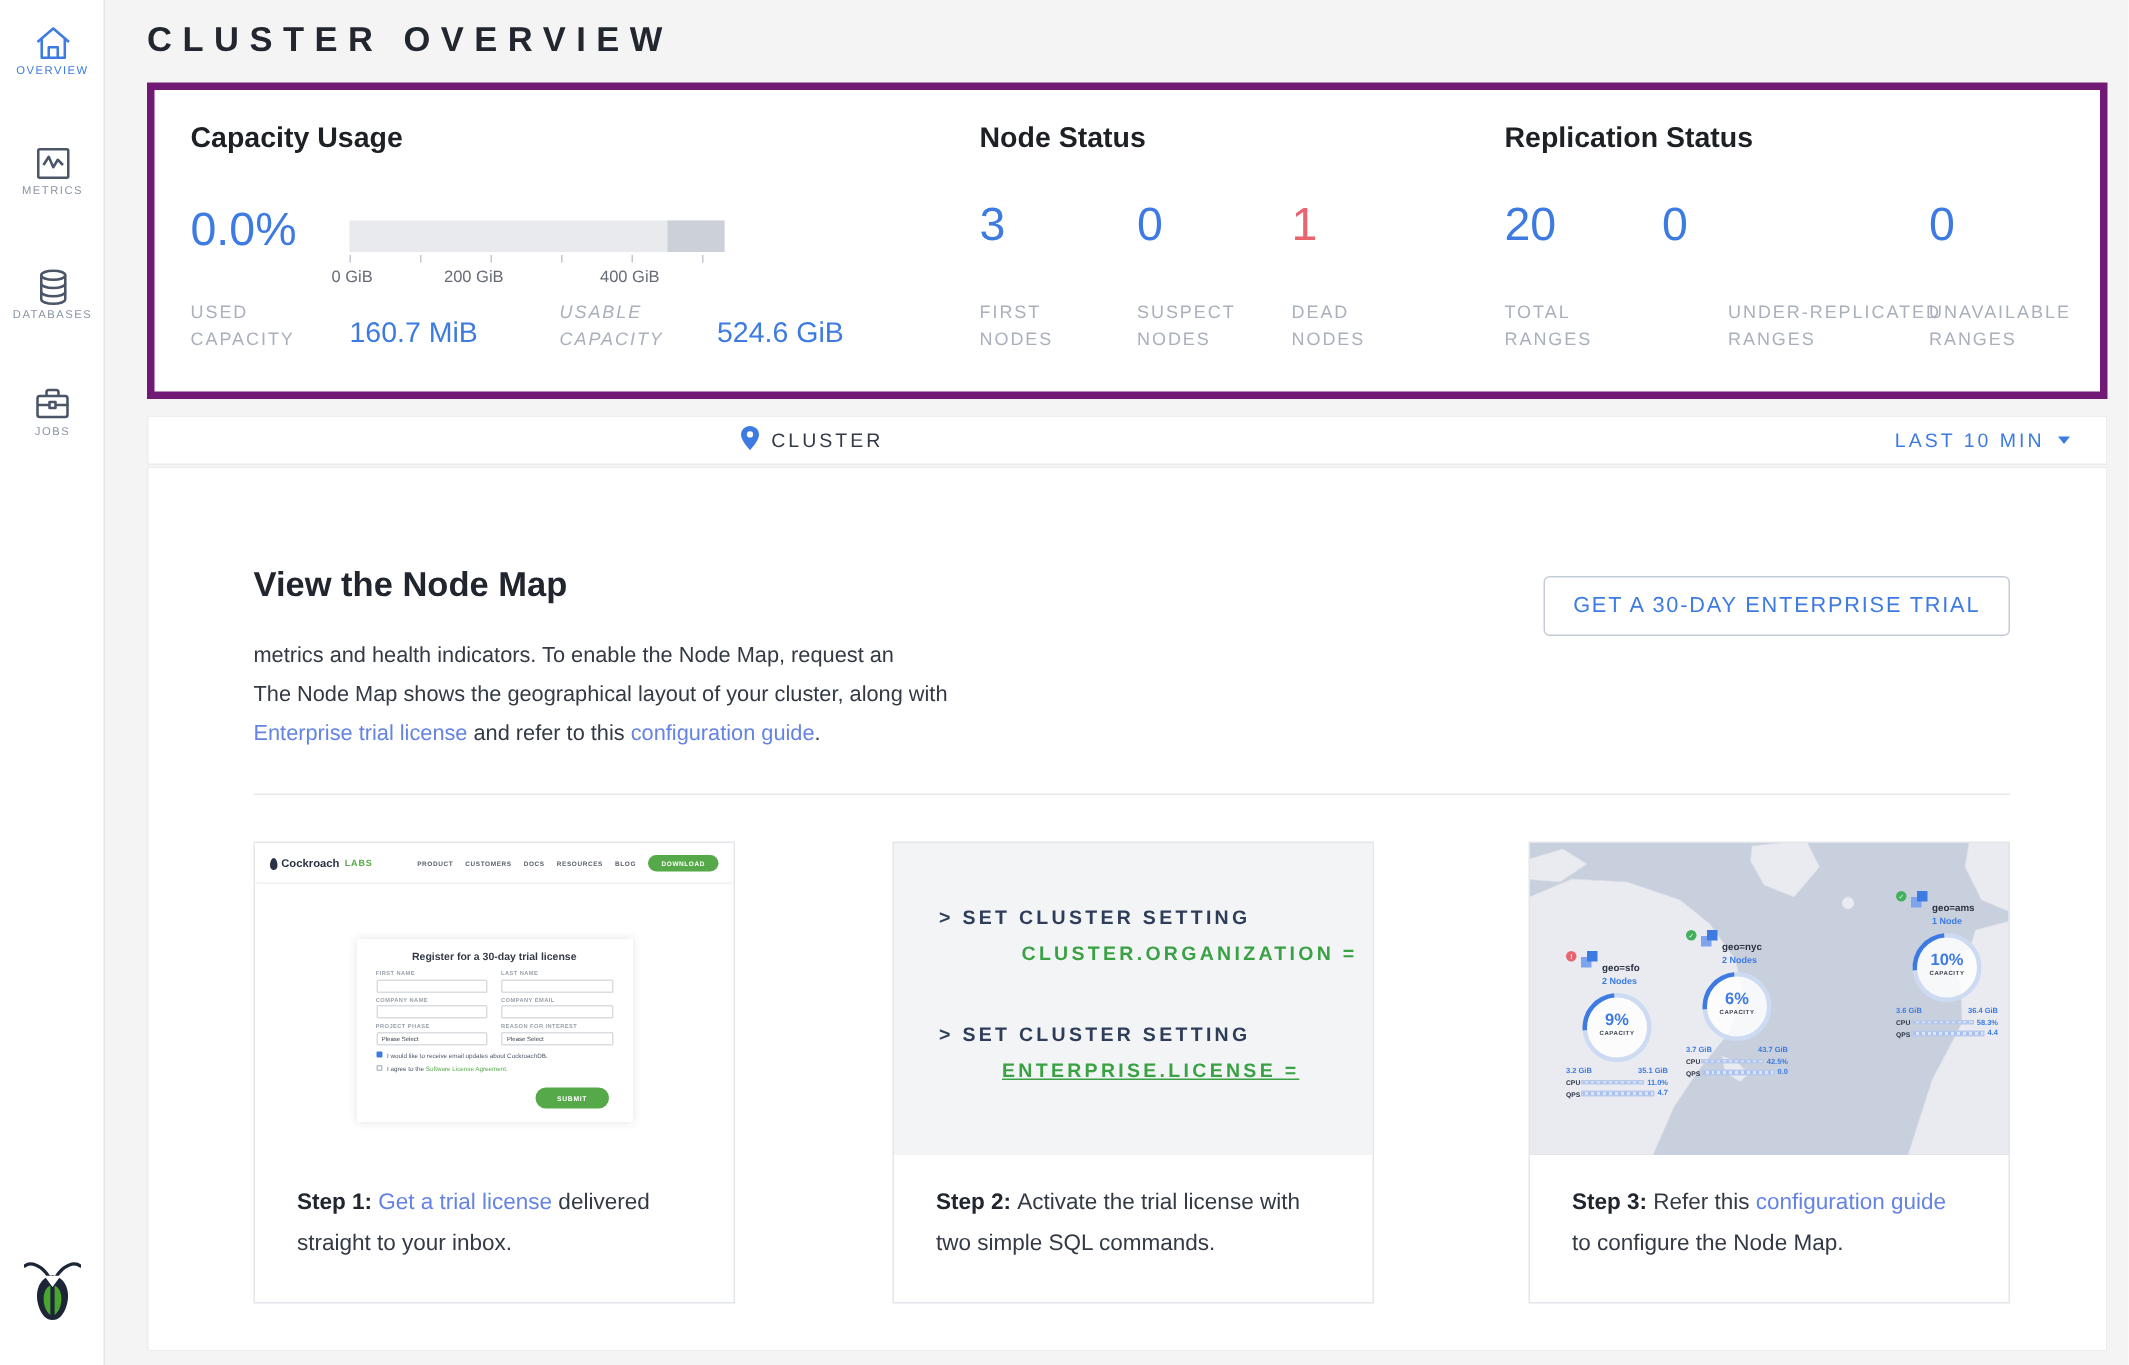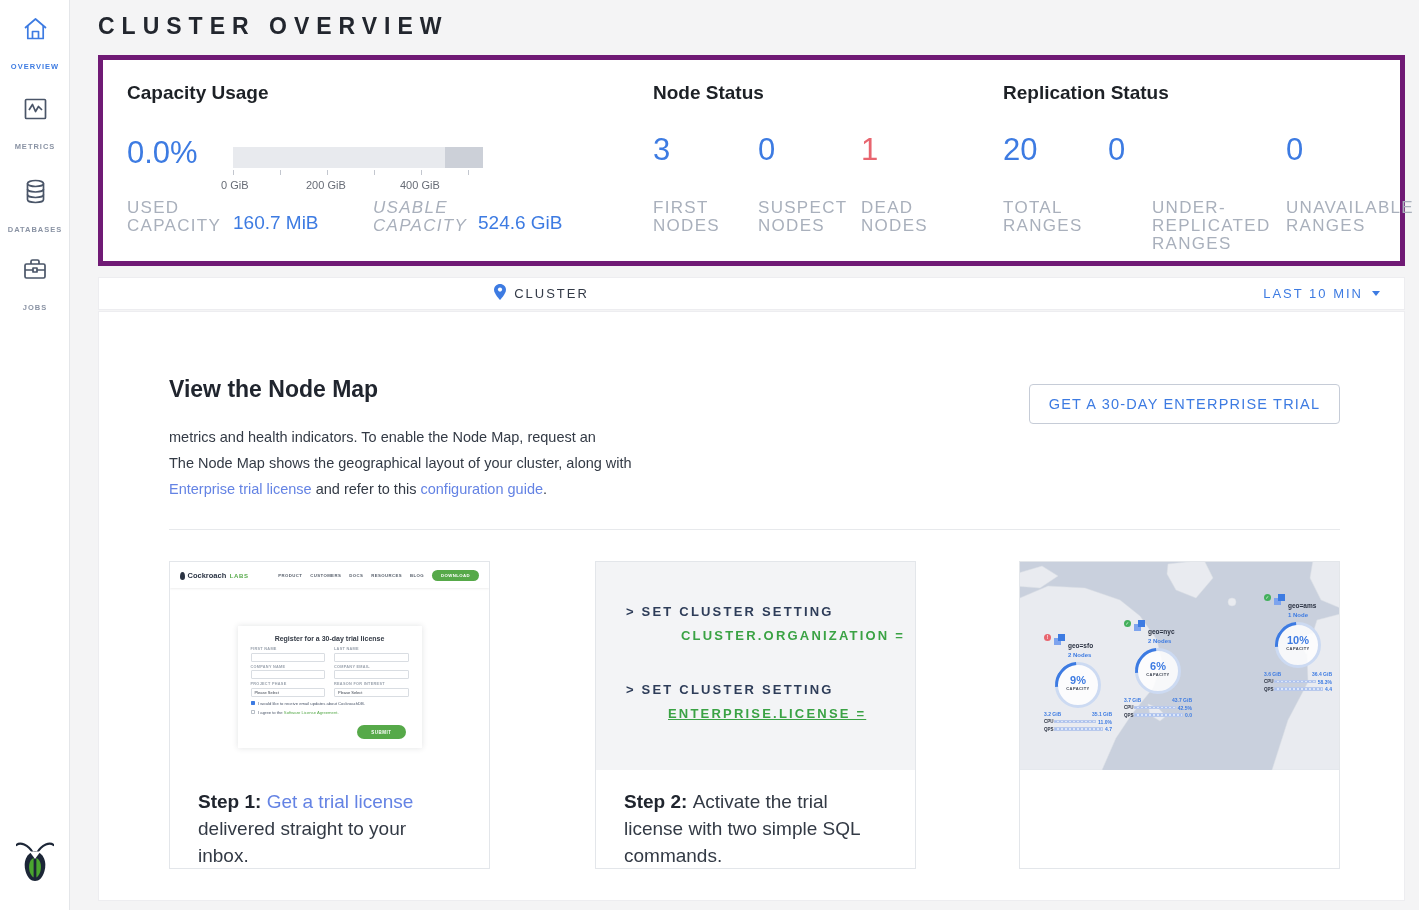--- a/index.html
+++ b/index.html
@@ -4,33 +4,33 @@
 <style>
   * { margin:0; padding:0; box-sizing:border-box; }
   html,body { width:1419px; height:910px; overflow:hidden; }
   body { font-family:"Liberation Sans","DejaVu Sans",sans-serif; background:#f4f4f5; color:#2d3340; }
   .page { position:relative; width:1419px; height:910px; }
 
   
   .sidebar { position:absolute; left:0; top:0; width:70px; height:910px; background:#fff; border-right:1px solid #e4e6e9; }
   .side-item { position:absolute; width:70px; text-align:center; cursor:pointer; }
   .side-item svg { display:block; margin:0 auto; }
-  .side-label { display:block; margin-top:20px; font-size:7.5px; font-weight:bold; letter-spacing:1px; color:#8a93a4; }
+  .side-label { display:block; margin-top:0; font-size:7.5px; font-weight:normal; letter-spacing:1px; color:#8a93a4; }
   .side-item.active .side-label { color:#3d7be2; }
   .side-logo { position:absolute; left:0; bottom:22px; width:70px; text-align:center; }
 
   
   .page-title { position:absolute; left:98px; top:13px; font-size:23px; font-weight:bold; letter-spacing:7px; color:#22262e; }
 
   
   .stats-card { position:absolute; left:98px; top:55px; width:1307px; height:211px; background:#fff; border:5px solid #701a75; }
   .sec-title { position:absolute; font-size:19px; font-weight:bold; color:#1d2126; }
   .big-num { position:absolute; font-size:31px; color:#3d7be2; }
   .big-num.red { color:#e8656f; }
-  .g-label { position:absolute; font-size:17px; letter-spacing:1.3px; color:#a9b0bc; line-height:18px; }
+  .g-label { position:absolute; font-size:12px; letter-spacing:1.3px; color:#a9b0bc; line-height:18px; }
   .g-value { position:absolute; font-size:19px; color:#3d7be2; }
   .cap-bar { position:absolute; left:130px; top:87px; width:250px; height:21px; background:#e8eaee; }
   .cap-bar .dark-seg { position:absolute; right:0; top:0; width:38px; height:21px; background:#ccd0d8; }
   .cap-ticks { position:absolute; left:130px; top:110px; width:250px; height:6px; }
   .cap-ticks i { position:absolute; top:0; width:1px; height:5px; background:#c3c7cf; }
   .tick-label { position:absolute; top:119px; font-size:11px; color:#676c76; }
 
   
   .view-bar { position:absolute; left:98px; top:277px; width:1307px; height:33px; background:#fff; border:1px solid #ededf0; display:flex; align-items:center; font-size:13px; letter-spacing:2px; }
   .vb-left { display:flex; align-items:center; gap:10px; padding-left:24px; width:420px; }
@@ -46,21 +46,21 @@
   .panel-desc { position:absolute; left:70px; top:112px; width:470px; font-size:14.5px; line-height:26px; color:#333a45; }
   .panel-desc .dline { display:block; }
   .link { color:#6483e4; cursor:pointer; }
   .trial-btn { position:absolute; left:930px; top:72px; width:311px; height:40px; background:#fff; border:1px solid #c6ccd7; border-radius:4px; color:#3d7be2; font-size:14.5px; letter-spacing:1.2px; text-align:center; line-height:38px; cursor:pointer; }
   .divider { position:absolute; left:70px; top:217px; width:1171px; height:1px; background:#e7e9ec; }
 
   
   .card { position:absolute; top:249px; width:321px; height:308px; background:#fff; border:1px solid #e3e6ea; }
   .card1 { left:70px; } .card2 { left:496px; } .card3 { left:920px; }
   .card-body { position:relative; height:208px; overflow:hidden; }
-  .card-caption { padding:18px 28px 0; font-size:19px; line-height:27px; color:#333a45; }
+  .card-caption { padding:18px 28px 0; font-size:15px; line-height:27px; color:#333a45; }
   .card-caption b { color:#20252e; }
 
   
   .ms-header { display:flex; align-items:center; padding:8px 10px 7px; box-shadow:0 1px 2px rgba(0,0,0,.07); }
   .ms-logo { display:flex; align-items:center; gap:2.5px; font-size:7.5px; font-weight:bold; color:#2a3343; }
   .ms-bug { width:5px; height:8px; background:#2a3343; border-radius:50% 50% 50% 50%/62% 62% 38% 38%; }
   .ms-labs { color:#56a949; font-size:6px; letter-spacing:.6px; margin-left:1px; }
   .ms-nav { margin-left:auto; display:flex; gap:8px; font-size:4.3px; font-weight:bold; color:#59616d; letter-spacing:.4px; align-items:center; }
   .ms-dl { background:#56a949; color:#fff; padding:3px 9px; border-radius:8px; cursor:pointer; }
   .ms-form { position:absolute; left:50%; transform:translateX(-50%); top:64px; width:184px; height:122px; background:#fff; box-shadow:0 0 6px rgba(40,50,60,.14); }
@@ -171,21 +171,21 @@
       </div>
     <div class="cap-ticks">
       <i style="left:0;"></i>
         <i style="left:47px;"></i>
         <i style="left:94px;"></i>
         <i style="left:141px;"></i>
         <i style="left:188px;"></i>
         <i style="left:235px;"></i>
     </div>
     <div class="tick-label" style="left:118px;">0 GiB</div>
-    <div class="tick-label" style="left:203px;">200 GiB</div>
+    <div class="tick-label" style="left:193px;">200 GiB</div>
     <div class="tick-label" style="left:297px;">400 GiB</div>
     <div class="g-label" style="left:24px; top:139px; width:90px;">USED CAPACITY</div>
     <div class="g-value" style="left:130px; top:152px;">160.7 MiB</div>
     <div class="g-label" style="left:270px; top:139px; width:90px;font-style:italic;">USABLE CAPACITY</div>
     <div class="g-value" style="left:375px; top:152px;">524.6 GiB</div>
 
     <div class="sec-title" style="left:550px; top:22px;">Node Status</div>
     <div class="big-num" style="left:550px; top:72px;">3</div>
     <div class="g-label" style="left:550px; top:139px; width:75px;">FIRST NODES</div>
     <div class="big-num" style="left:655px; top:72px;">0</div>
@@ -404,16 +404,19 @@
               <span class="mn-bar"></span>
               <span class="mn-val">58.3%</span>
             </div>
           <div class="mn-stat">
               <b>QPS</b>
               <span class="mn-bar"></span>
               <span class="mn-val">4.4</span>
             </div>
         </div>
       </div>
+      <p class="card-caption">
+        <b>Step 3: </b><span>Refer this </span><span class="link">configuration guide</span><span> to configure the Node Map.</span>
+      </p>
     </div>
   </section>
 
 </div>
 
 </body></html>

